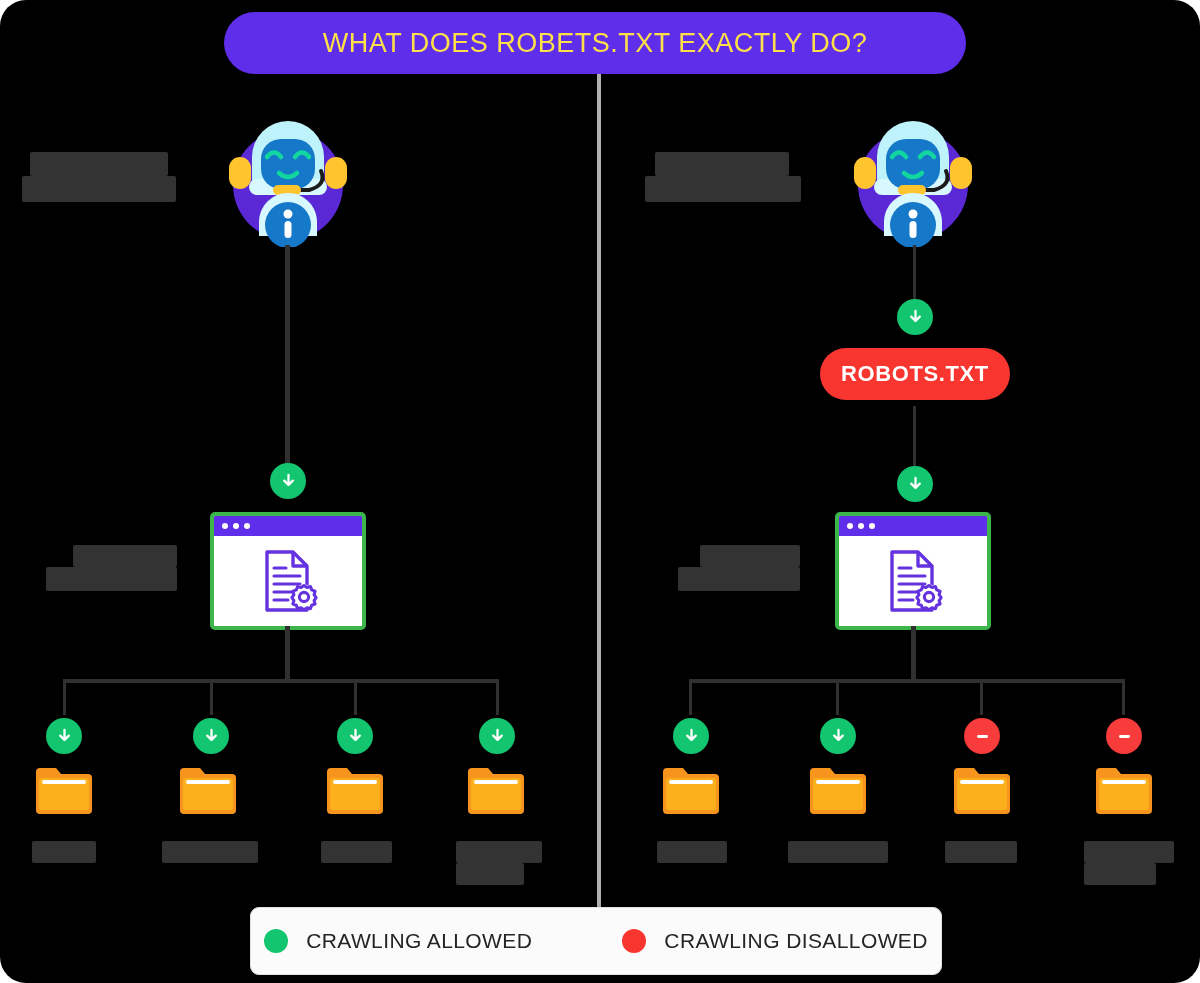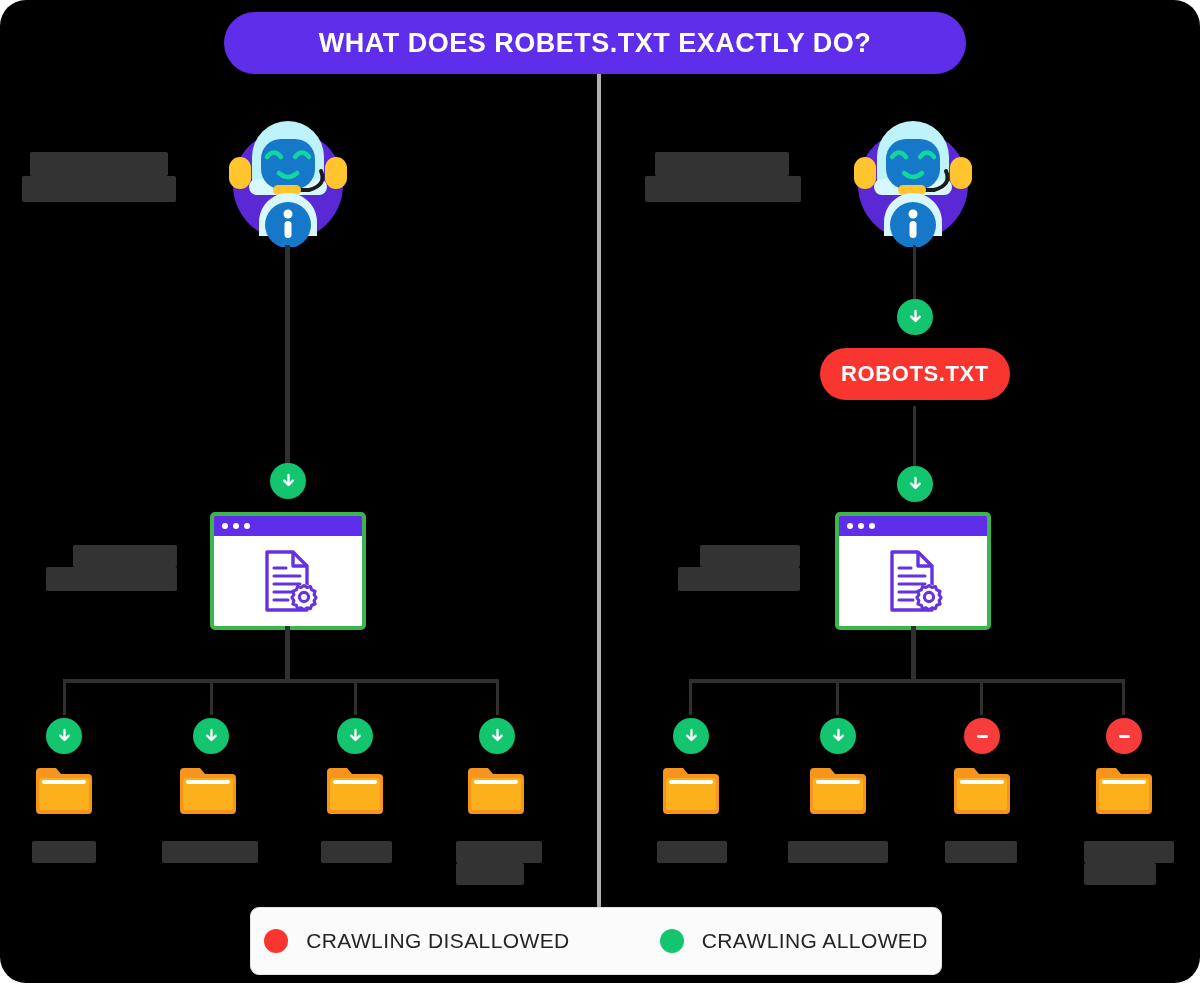--- a/index.html
+++ b/index.html
@@ -20,23 +20,23 @@
   .title-pill{
     position:absolute;
     left:224px; top:12px;
     width:742px; height:62px;
     background:var(--purple,#5f2eea);
     border-radius:31px;
     display:flex; align-items:center; justify-content:center;
     box-shadow:0 3px 10px rgba(0,0,0,.35);
   }
   .title-pill .txt{
-    color:#ffffff;
+    color:#fde047;
     font-size:27px;
-    font-weight:bold;
+    font-weight:normal;
     letter-spacing:.5px;
     white-space:nowrap;
   }
 
   
   .divider{
     position:absolute;
     left:597px; top:74px;
     width:4px; height:836px;
     background:#b0b0b0;
@@ -375,22 +375,22 @@
         <path d="M2 6a4 4 0 0 1 4-4h16l5 6h27a4 4 0 0 1 4 4v32a4 4 0 0 1-4 4H6a4 4 0 0 1-4-4z" fill="#f7941e"></path>
         <rect x="5" y="12" width="50" height="32" rx="3" fill="#fbb01c"></rect>
         <rect x="8" y="14" width="44" height="4" rx="2" fill="#ffffff"></rect>
       </svg>
   </div>
   <div class="redact" style="left:1084px;top:841px;width:90px;height:22px;"></div>
   <div class="redact" style="left:1084px;top:863px;width:72px;height:22px;"></div>
 
   <div class="legend">
     <div class="legend-item">
+      <span class="legend-dot" style="background:#14c56f;"></span>
+      <span class="legend-label">CRAWLING ALLOWED</span>
+    </div>
+    <div class="legend-item">
       <span class="legend-dot" style="background:#f8352f;"></span>
       <span class="legend-label">CRAWLING DISALLOWED</span>
     </div>
-    <div class="legend-item">
-      <span class="legend-dot" style="background:#14c56f;"></span>
-      <span class="legend-label">CRAWLING ALLOWED</span>
-    </div>
   </div>
 
 </div>
 
 </body></html>

